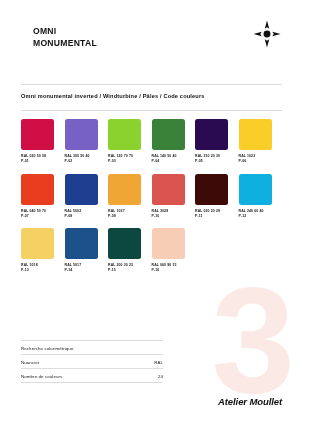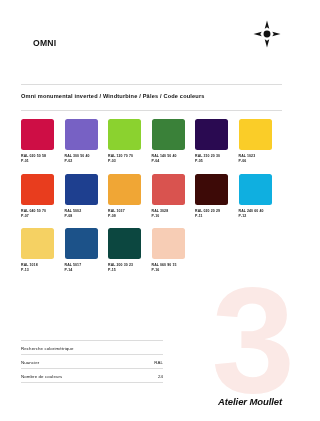--- a/index.html
+++ b/index.html
@@ -155,20 +155,21 @@
 </head>
 <body>
 
 <div class="page">
 
   <div class="watermark">3</div>
 
   <div class="header">
     <div class="title-block">
       <div>OMNI</div>
+      <div>MONUMENTAL</div>
     </div>
     <span class="logo">
       <svg viewBox="0 0 40 40" width="30" height="30" aria-hidden="true">
         <polygon points="20,2 23,13 20,11 17,13" fill="#111"></polygon>
         <polygon points="20,38 23,27 20,29 17,27" fill="#111"></polygon>
         <polygon points="2,20 13,17 11,20 13,23" fill="#111"></polygon>
         <polygon points="38,20 27,17 29,20 27,23" fill="#111"></polygon>
         <circle cx="20" cy="20" r="4.6" fill="#111"></circle>
       </svg>
     </span>

